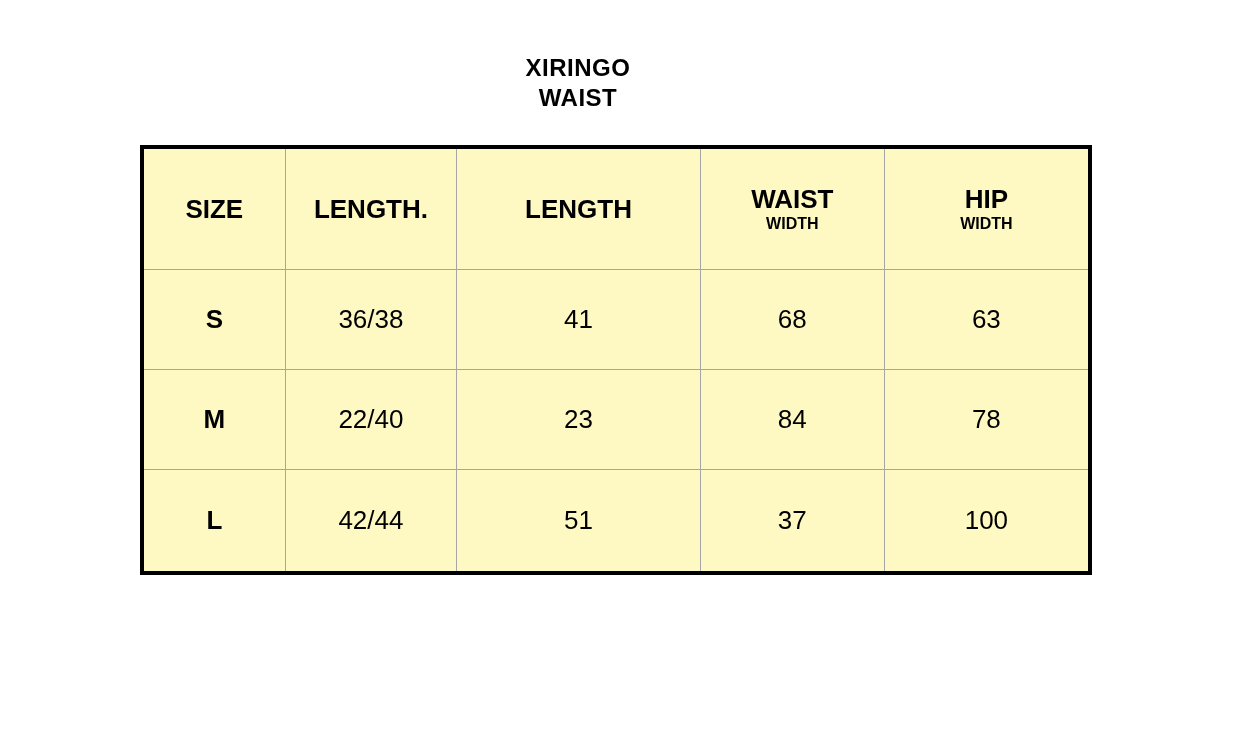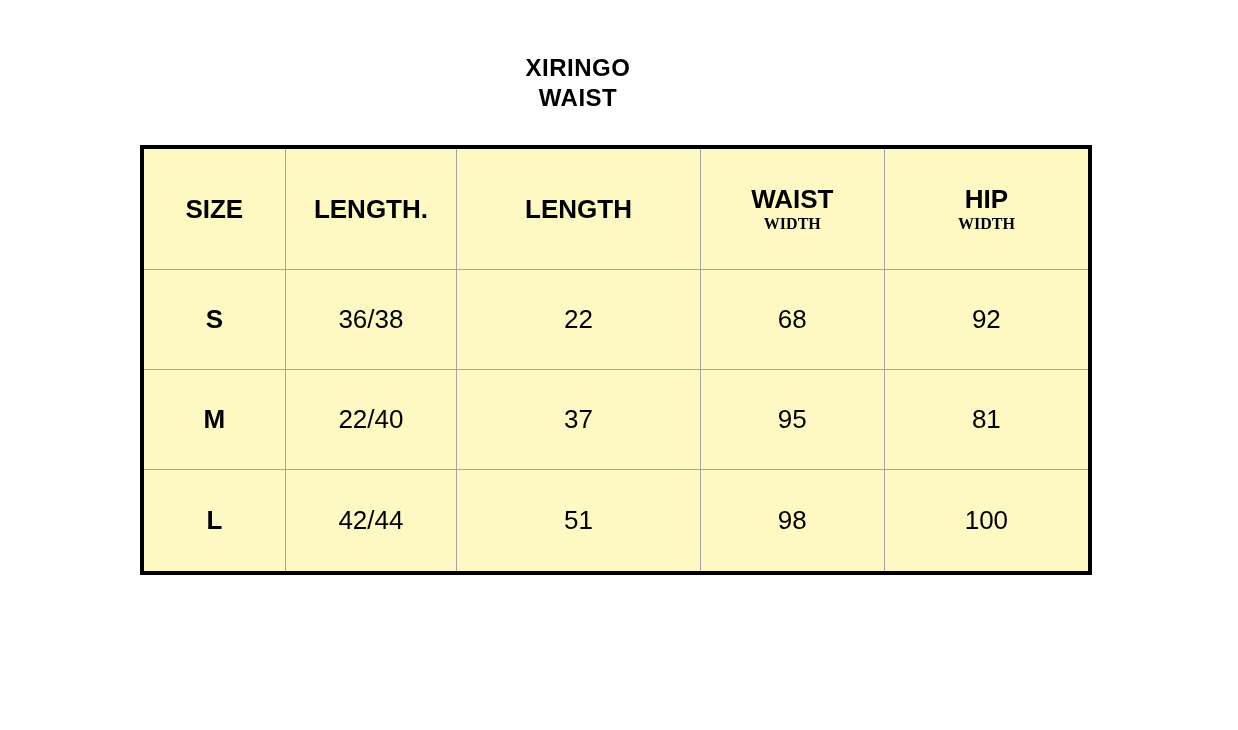--- a/index.html
+++ b/index.html
@@ -53,21 +53,20 @@
     display: block;
     font-size: 26px;
     font-weight: bold;
     line-height: 30px;
   }
   th .hdr-sub {
     display: block;
     font-size: 16px;
     font-weight: bold;
     line-height: 19px;
-    font-family: Liberation Serif, serif;
   }
   td.cell-size {
     font-size: 26px;
     font-weight: bold;
   }
   td.cell-val {
     font-size: 26px;
     font-weight: normal;
     margin-top: 24px;
   }
@@ -108,34 +107,34 @@
         <th>
           <span class="hdr-main">HIP</span>
           <span class="hdr-sub">WIDTH</span>
         </th>
       </tr>
     </thead>
     <tbody>
       <tr>
         <td class="cell-size">S</td>
         <td class="cell-val">36/38</td>
-        <td class="cell-val">22</td>
+        <td class="cell-val">41</td>
         <td class="cell-val">68</td>
-        <td class="cell-val">92</td>
+        <td class="cell-val">63</td>
       </tr>
       <tr>
         <td class="cell-size">M</td>
         <td class="cell-val">22/40</td>
-        <td class="cell-val">37</td>
-        <td class="cell-val">95</td>
-        <td class="cell-val">81</td>
+        <td class="cell-val">23</td>
+        <td class="cell-val">84</td>
+        <td class="cell-val">78</td>
       </tr>
       <tr>
         <td class="cell-size">L</td>
         <td class="cell-val">42/44</td>
         <td class="cell-val">51</td>
-        <td class="cell-val">98</td>
+        <td class="cell-val">37</td>
         <td class="cell-val">100</td>
       </tr>
     </tbody>
   </table>
 
 </div>
 
 </body></html>

